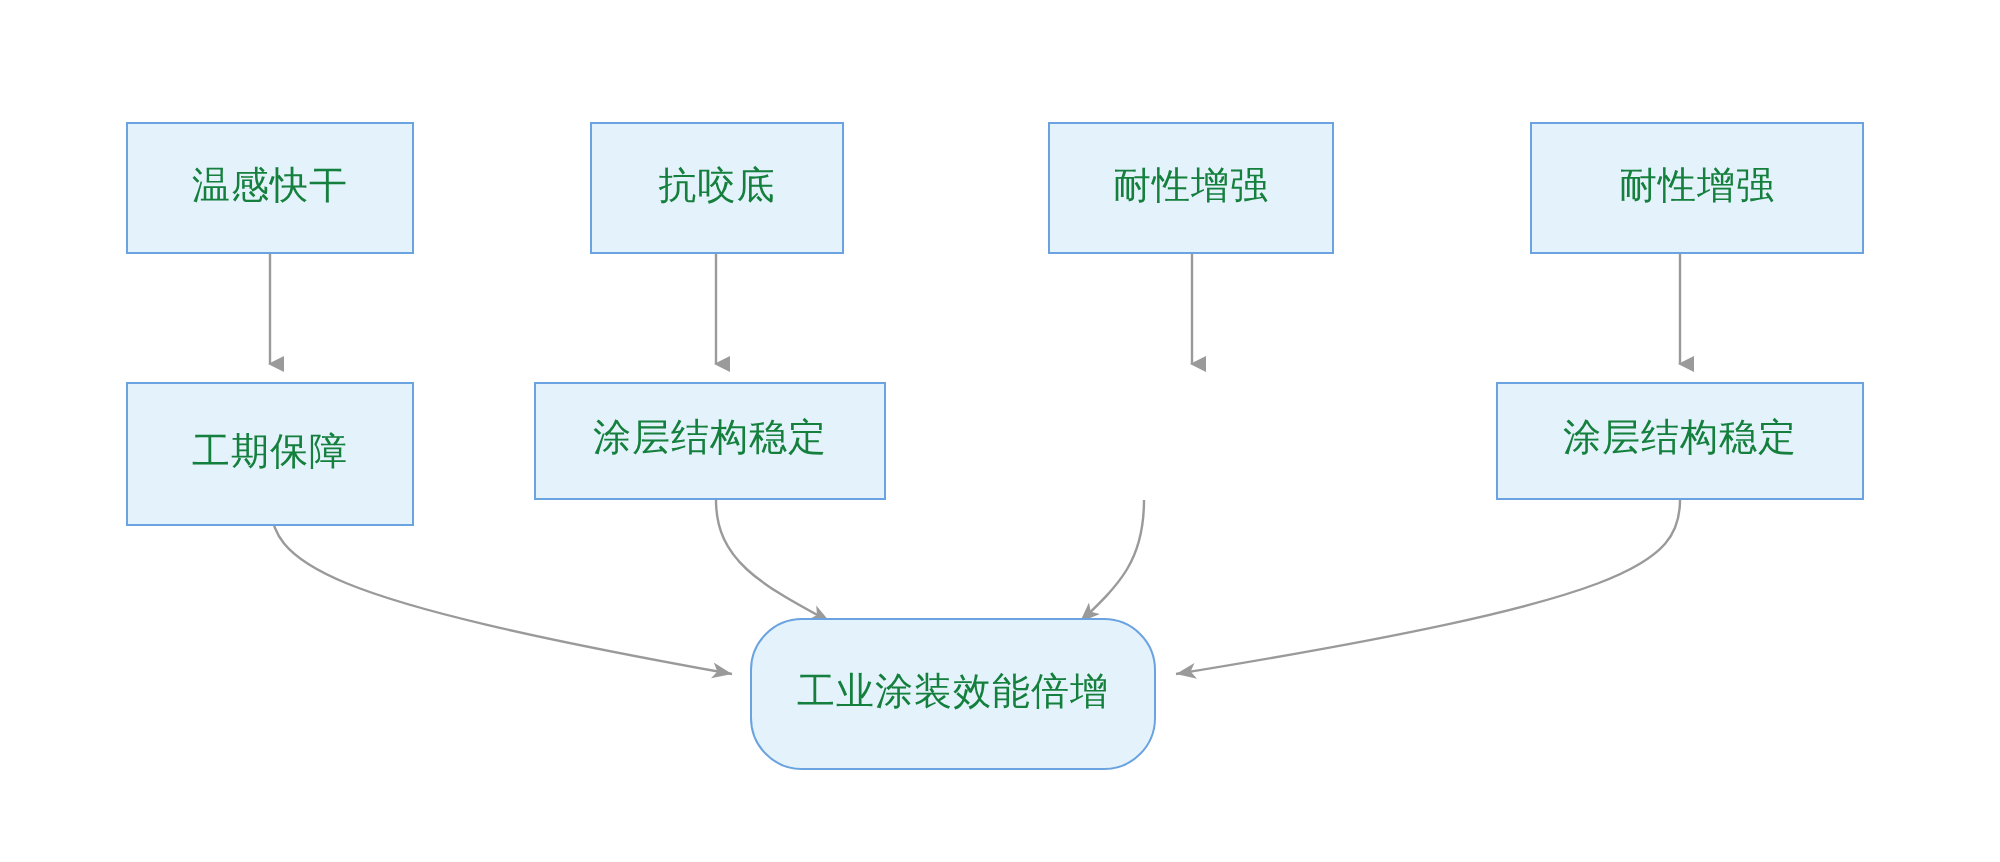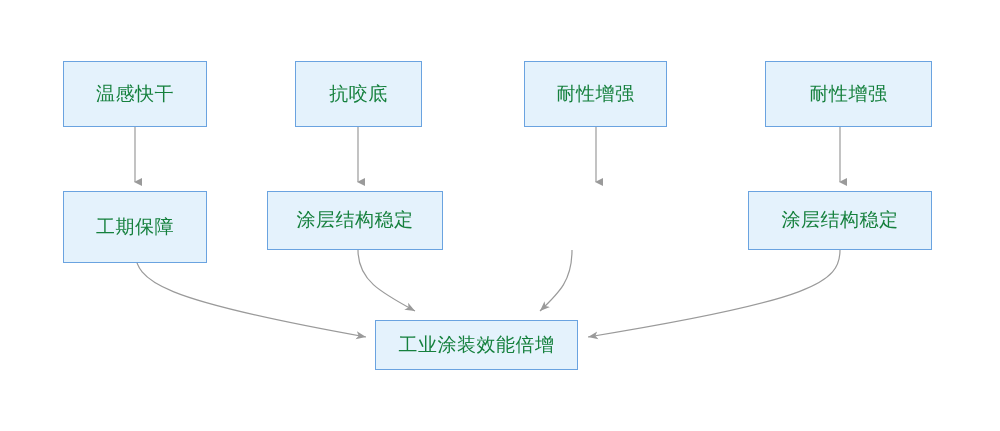--- a/index.html
+++ b/index.html
@@ -91,17 +91,17 @@
 
   <div class="node" style="left:267px; top:191px; width:176px; height:59px;">
     <span class="node-label">涂层结构稳定</span>
   </div>
 
 
   <div class="node" style="left:748px; top:191px; width:184px; height:59px;">
     <span class="node-label">涂层结构稳定</span>
   </div>
 
-  <div class="node" style="left:375px; top:320px; width:203px; height:50px;">
+  <div class="node" style="left:375px; top:309px; width:203px; height:76px;border-radius:26px;">
     <span class="node-label">工业涂装效能倍增</span>
   </div>
 
 </div>
 
 </body></html>

